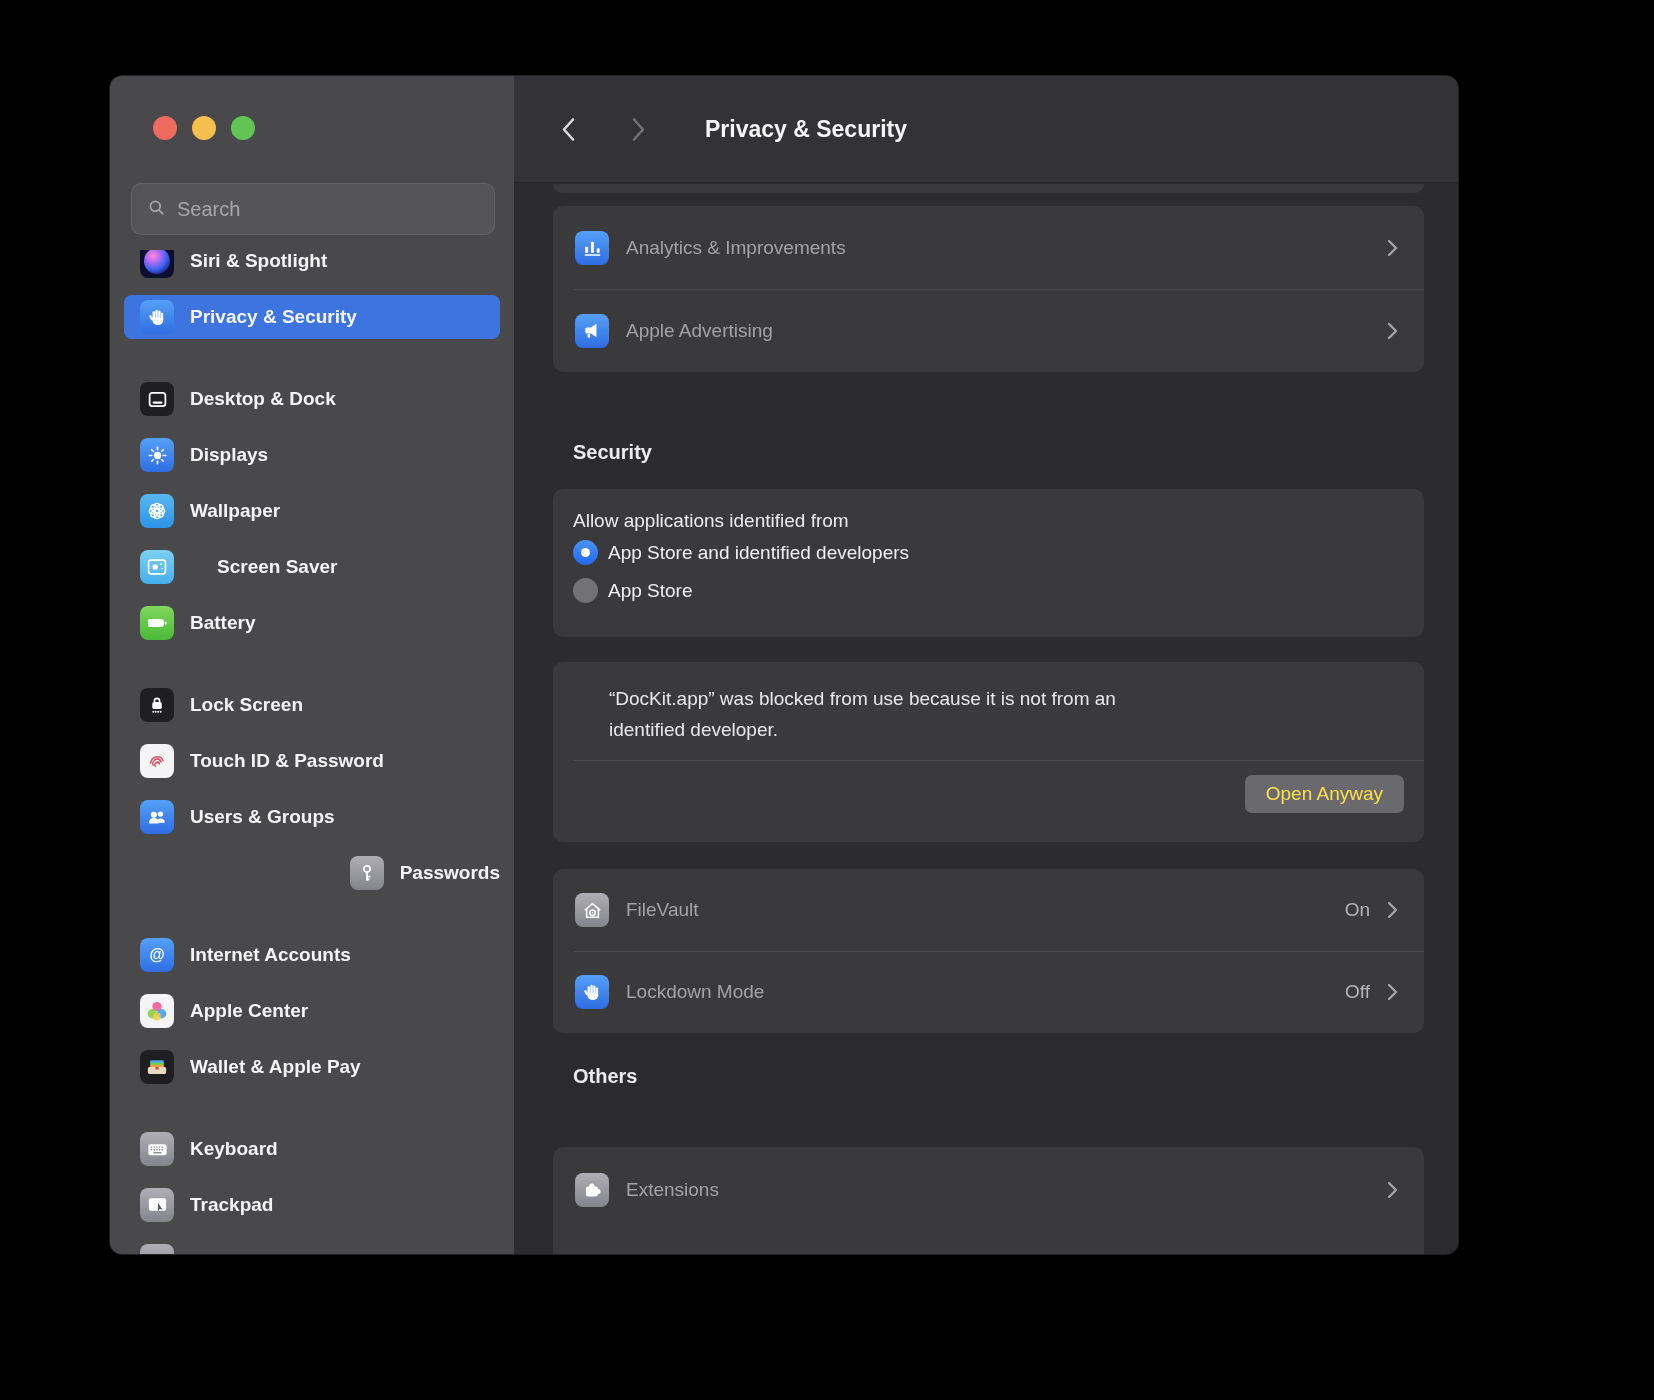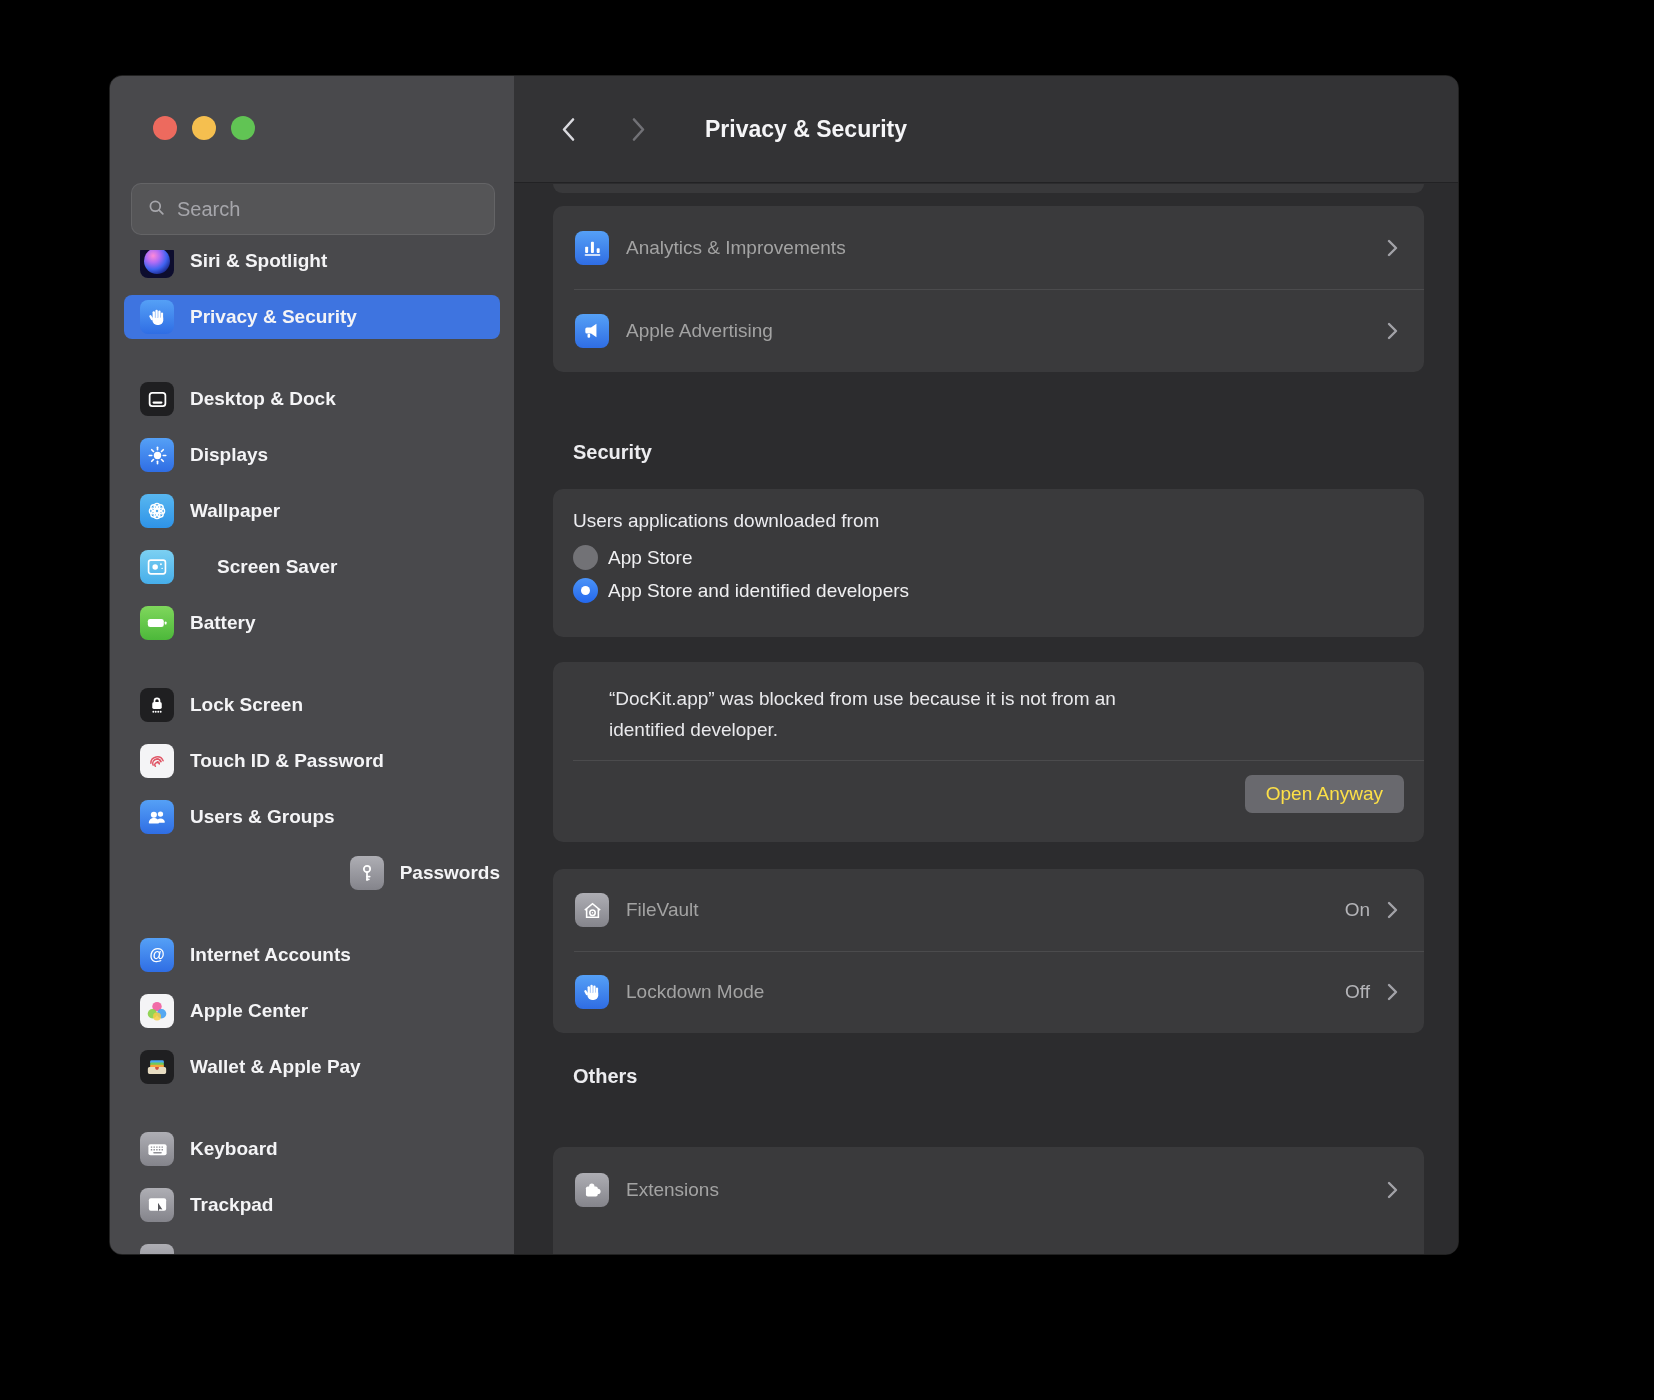--- a/index.html
+++ b/index.html
@@ -329,31 +329,31 @@
               <polyline points="2,2 9,9 2,16"></polyline>
             </svg>
           </span>
         </div>
       </div>
 
     <div class="heading" style="top:365px">Security</div>
 
     <div class="card" id="card-security" style="top:413px;height:148px">
       <div class="sec-inner">
-        <div class="allow">Users applications downloaded from</div>
+        <div class="allow">Allow applications identified from</div>
         <div id="radio-options">
-            <label class="radio-row" style="margin-top: 13px;">
-              <span class="radio"></span>
-              <span class="radio-label">App Store</span>
-            </label>
             <label class="radio-row" style="margin-top: 8px;">
               <span class="radio on">
                 <span class="dot"></span>
               </span>
               <span class="radio-label">App Store and identified developers</span>
+            </label>
+            <label class="radio-row" style="margin-top: 13px;">
+              <span class="radio"></span>
+              <span class="radio-label">App Store</span>
             </label>
           </div>
       </div>
     </div>
 
     <div class="card" id="card-blocked" style="top:586px;height:180px">
       <div class="blocked-msg">
         <span>“DocKit.app” was blocked from use because it is not from an</span><br>
         <span>identified developer.</span>
       </div>

